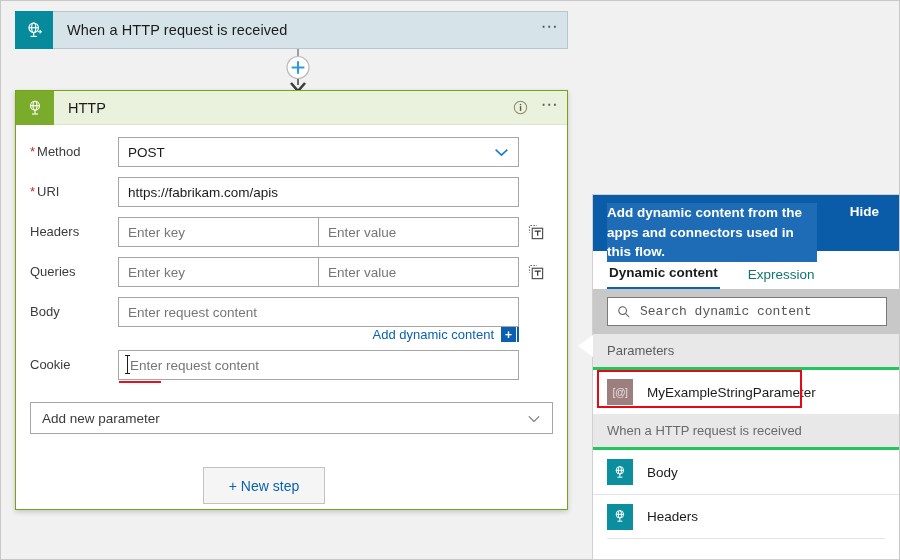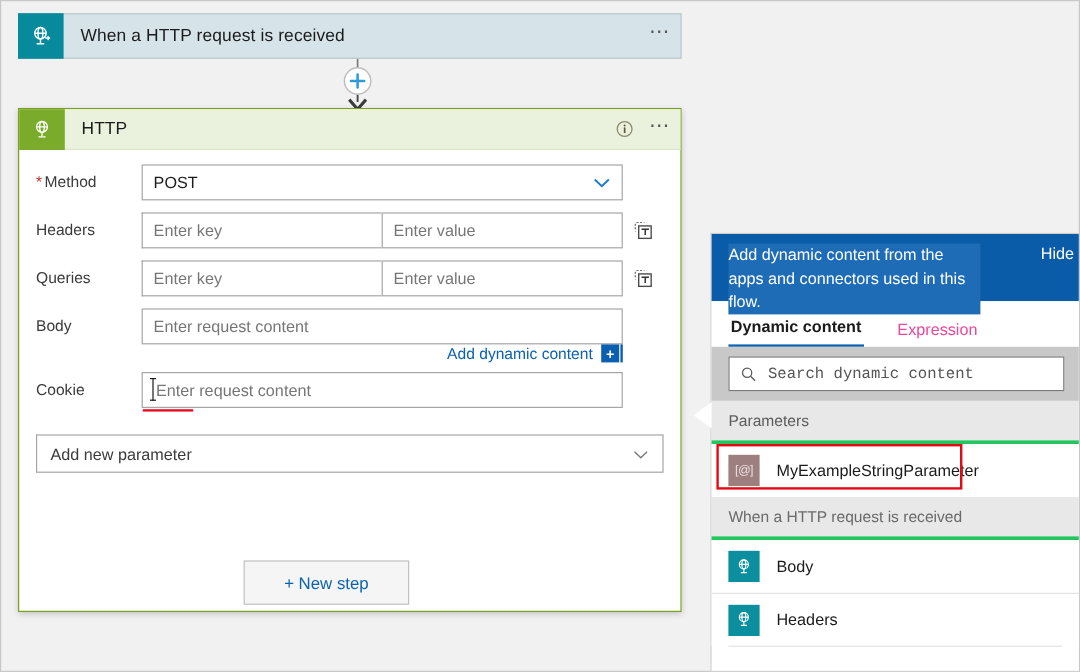--- a/index.html
+++ b/index.html
@@ -104,44 +104,44 @@
 
   #add-param-row { padding: 2px 14px 0 14px; }
   #add-new-parameter {
     height: 32px; border: 1px solid #a6a6a6; background: #fff;
     display: flex; align-items: center; justify-content: space-between;
     padding: 0 11px; font-size: 13.5px; color: #3b3b3b;
   }
 
   
   #new-step-btn {
-    position: absolute; left: 203px; top: 467px; width: 138px; height: 37px;
+    position: absolute; left: 203px; top: 467px; width: 122px; height: 37px;
     border: 1px solid #c2c2c2; background: #f5f5f5;
     display: flex; align-items: center; justify-content: center;
     font-size: 14px; color: #0a62b0;
   }
 
   
   #dyn-panel {
     position: absolute; left: 592px; top: 194px; width: 307px; height: 366px;
     background: #ffffff; border: 1px solid #d0d0d0; border-right: none;
   }
   #dyn-panel-header {
-    background: #0a5ca8; height: 56px; padding: 8px 4px 0 14px;
-    display: flex; justify-content: space-between; align-items: flex-start;
+    background: #0a5ca8; height: 56px; padding: 8px 20px 0 14px;
+    display: flex; justify-content: space-between; align-items: flex-start; font-weight: bold;
   }
   #dyn-panel-header .htxt {
     color: #fff; font-size: 13.5px; line-height: 1.45; max-width: 210px;
     background: #1d6cb5;
   }
   #hide-link { color: #fff; font-size: 13.5px; padding-top: 1px; }
 
   #dyn-tabs { display: flex; height: 38px; align-items: flex-end; padding: 0 14px; background: #fff; }
   .dyn-tab {
-    font-size: 13.5px; color: #ec4899; padding: 0 2px 7px 2px; margin-right: 26px;
+    font-size: 13.5px; color: #0f766e; padding: 0 2px 7px 2px; margin-right: 26px;
   }
   .dyn-tab.active { color: #1b1b1b; font-weight: bold; border-bottom: 2px solid #0a62b0; }
 
   #search-band { background: #c8c8c8; padding: 8px 12px 8px 14px; position: relative; font-family: Liberation Mono, monospace; }
   #search-box {
     height: 29px; background: #fff; border: 1px solid #7a7a7a;
     display: flex; align-items: center; padding: 0 9px;
     font-size: 13px; color: #555;
   }
   #panel-pointer {
@@ -242,20 +242,29 @@
           <span>POST</span>
           <span>
             <svg width="15" height="9" viewBox="0 0 16 10">
                 <path d="M1.5 1.8 L8 8 L14.5 1.8" fill="none" stroke="#1b7bd0" stroke-width="1.8"></path>
               </svg>
           </span>
         </div>
         <div class="spacer-34"></div>
       </div>
 
+      <div class="form-row">
+        <div class="form-label">
+          <span class="req-star">*</span><span>URI</span>
+        </div>
+        <div class="field">
+          <span>https://fabrikam.com/apis</span>
+        </div>
+        <div class="spacer-34"></div>
+      </div>
 
       <div class="form-row">
         <div class="form-label">Headers</div>
         <div class="kv-pair">
           <div class="field placeholder">Enter key</div>
           <div class="field placeholder">Enter value</div>
         </div>
         <div class="text-mode-btn">
           <svg width="17" height="17" viewBox="0 0 18 18">
             <path d="M2.5 1.5 h7 M1.5 2.5 v7" fill="none" stroke="#6a6a6a" stroke-width="1.1" stroke-dasharray="1.8 1.4"></path>

